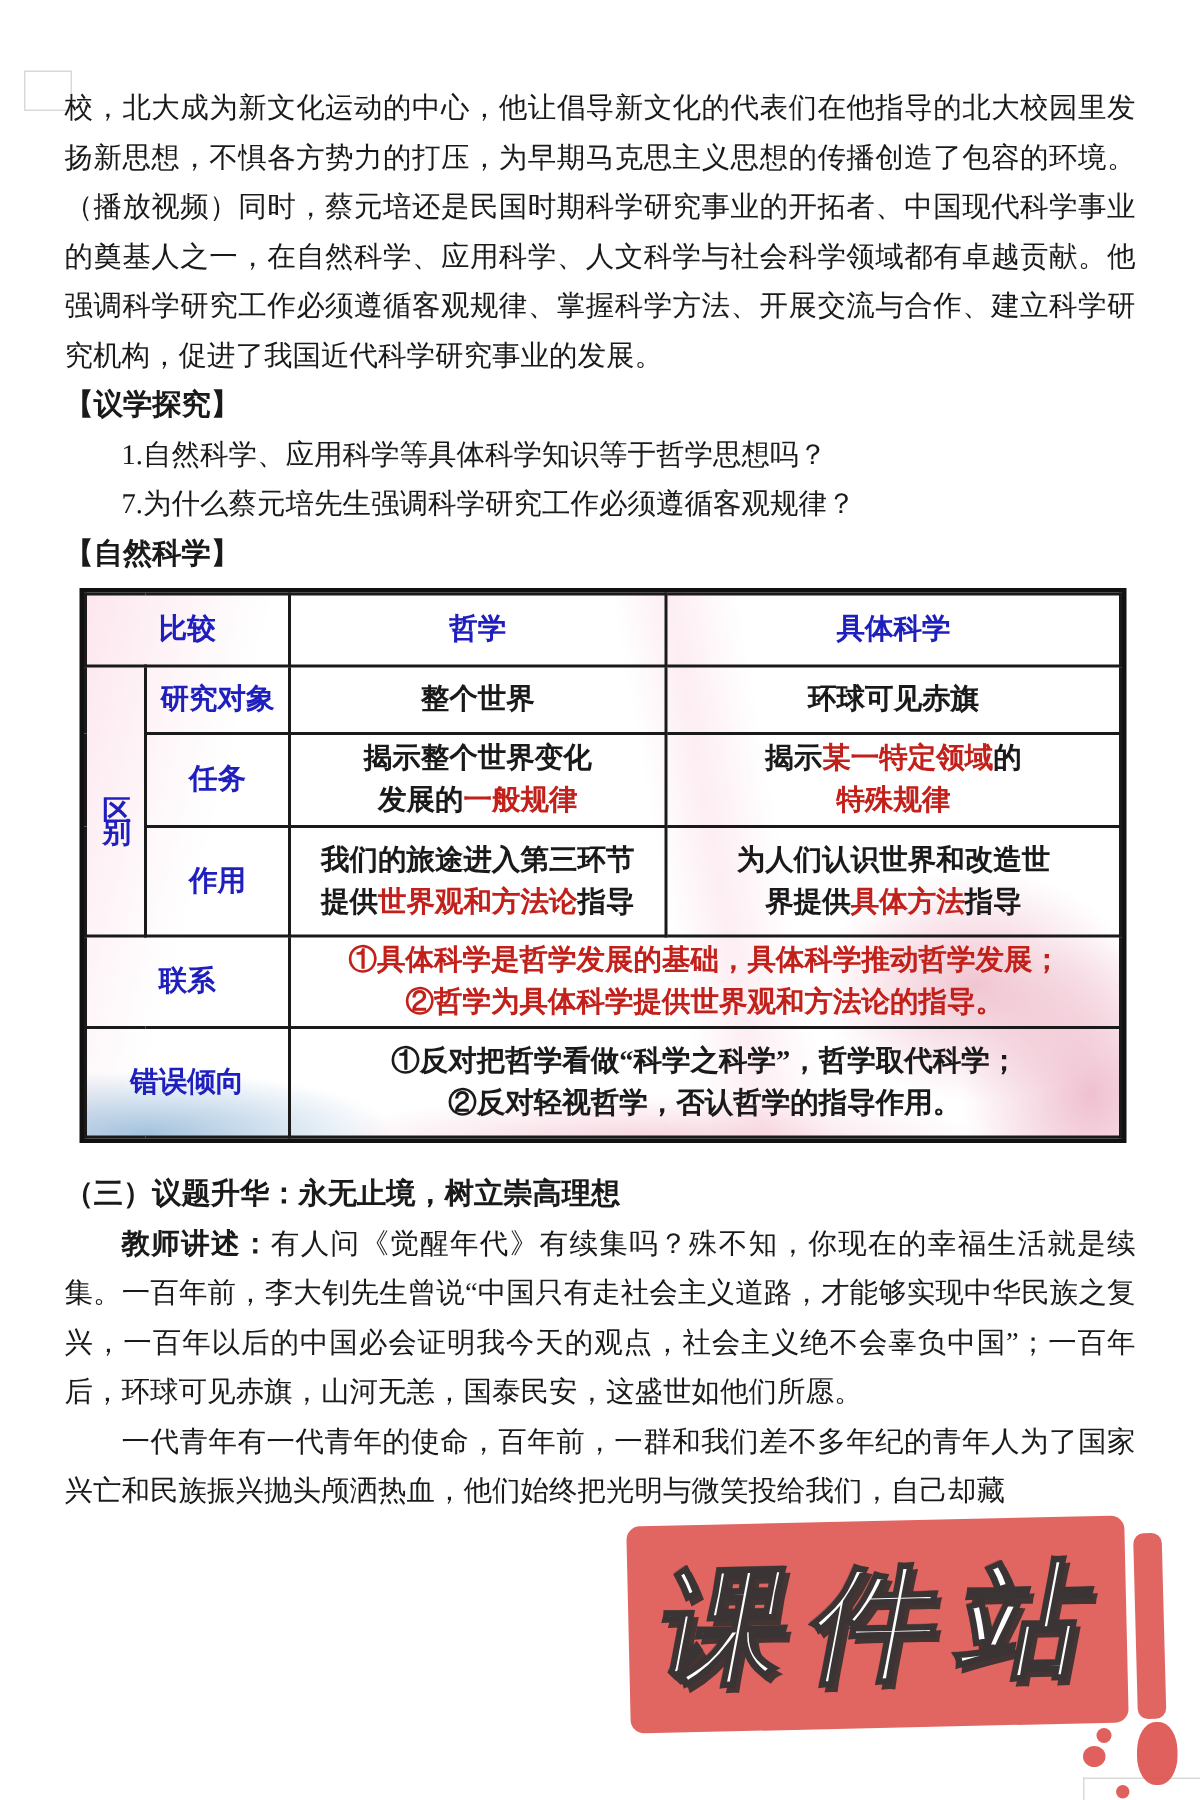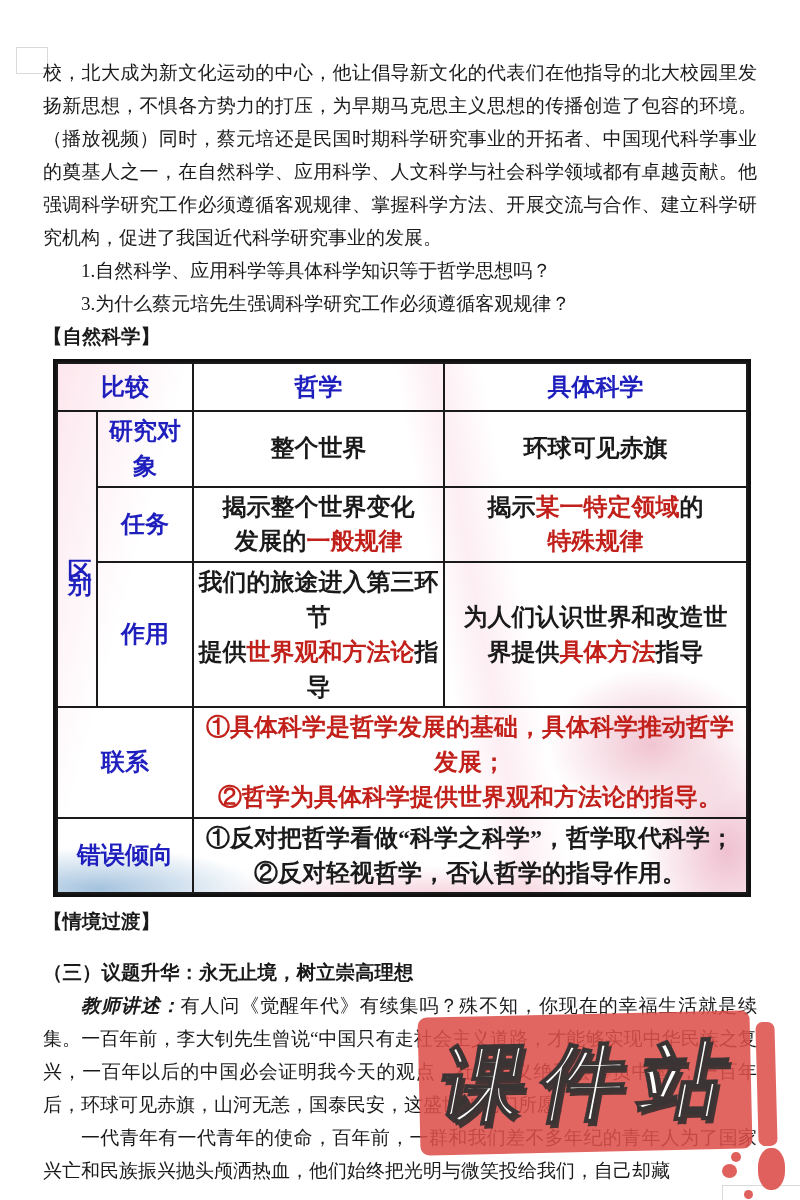--- a/index.html
+++ b/index.html
@@ -6,36 +6,36 @@
   .page{position:relative;width:800px;height:1200px;background:#ffffff;overflow:hidden;
         font-family:"Liberation Serif","DejaVu Serif",serif;color:#1a1a1a;}
   .doc{position:absolute;left:43px;top:56px;width:714px;font-size:19px;line-height:33px;
        text-align:justify;}
   .doc p{margin:0;}
   .indent{text-indent:2em;}
   .h-bold{font-family:"Liberation Sans","DejaVu Sans",sans-serif;font-weight:bold;
           text-align:left;font-size:19.5px;}
   .sub-bold{font-weight:bold;font-family:"Liberation Sans","DejaVu Sans",sans-serif;
             text-align:left;}
-  .lead-bold{font-weight:bold;font-family:"Liberation Sans","DejaVu Sans",sans-serif;font-style:italic;}
+  .lead-bold{font-weight:bold;font-family:"Liberation Sans","DejaVu Sans",sans-serif;}
 
   
   .tablewrap{position:relative;margin:6px 0 8px 10px;width:692px;border:3px solid #111;
      background:
        radial-gradient(ellipse 150px 110px at 86% 72%, rgba(228,148,172,.55), rgba(228,148,172,0) 70%),
        radial-gradient(ellipse 120px 150px at 97% 92%, rgba(224,130,160,.5), rgba(224,130,160,0) 72%),
        radial-gradient(ellipse 220px 55px at 6% 99%, rgba(90,145,195,.55), rgba(90,145,195,0) 75%),
        radial-gradient(ellipse 320px 40px at 55% 100%, rgba(238,170,190,.5), rgba(238,170,190,0) 70%),
        linear-gradient(105deg, rgba(250,210,222,.55) 0%, rgba(255,255,255,0) 16%),
        linear-gradient(80deg, rgba(255,255,255,0) 55%, rgba(248,205,218,.35) 60%, rgba(255,255,255,0) 66%),
        #ffffff;}
   table.cmp{border-collapse:collapse;table-layout:fixed;width:692px;
             font-family:"Liberation Serif","DejaVu Serif",serif;font-weight:bold;}
   table.cmp td,table.cmp th{border:2px solid #1a1a1a;padding:2px 4px;text-align:center;
-            vertical-align:middle;background:transparent;font-size:24px;line-height:1.45;}
+            vertical-align:middle;background:transparent;font-size:19px;line-height:1.45;}
   .blue{color:#1f1fbe;}
   .red{color:#c2201a;}
   th.hdr{font-size:21px;}
   td.lbl{font-size:20px;}
   td.grp{font-size:21px;letter-spacing:2px;}
   .vtext{writing-mode:vertical-lr;text-orientation:upright;letter-spacing:14px;margin:0 auto;}
   td.longcell{text-align:left;padding-left:10px;font-size:19px;margin-top:25px;}
   .r-hd{height:48px;} .r-obj{height:45px;} .r-task{height:62px;}
   .r-fn{height:73px;} .r-con{height:61px;} .r-wr{height:73px;}
 
@@ -65,22 +65,23 @@
 <body>
 
 <div class="page">
 
   <div class="artifact-tl"></div>
 
   <div class="doc">
 
     <p>校，北大成为新文化运动的中心，他让倡导新文化的代表们在他指导的北大校园里发扬新思想，不惧各方势力的打压，为早期马克思主义思想的传播创造了包容的环境。（播放视频）同时，蔡元培还是民国时期科学研究事业的开拓者、中国现代科学事业的奠基人之一，在自然科学、应用科学、人文科学与社会科学领域都有卓越贡献。他强调科学研究工作必须遵循客观规律、掌握科学方法、开展交流与合作、建立科学研究机构，促进了我国近代科学研究事业的发展。</p>
 
+    <p class="h-bold">【议学探究】</p>
     <p class="indent">1.自然科学、应用科学等具体科学知识等于哲学思想吗？</p>
-    <p class="indent">3.为什么蔡元培先生强调科学研究工作必须遵循客观规律？</p>
+    <p class="indent">7.为什么蔡元培先生强调科学研究工作必须遵循客观规律？</p>
 
     <p class="h-bold">【自然科学】</p>
 
     <div class="tablewrap">
       <table class="cmp">
         <colgroup>
           <col style="width:40px">
             <col style="width:95px">
           <col style="width:250px">
             <col style="width:301px">
@@ -132,21 +133,20 @@
           <td class="lbl blue" colspan="2">错误倾向</td>
           <td class="longcell" colspan="2">
             <div>①反对把哲学看做“科学之科学”，哲学取代科学；</div>
             <div>②反对轻视哲学，否认哲学的指导作用。</div>
           </td>
         </tr>
       </tbody>
         </table>
     </div>
 
-    <p class="h-bold">【情境过渡】</p>
 
     <p class="h-bold" style="margin-top:18px;">（三）议题升华：永无止境，树立崇高理想</p>
     <p class="indent"><span class="lead-bold">教师讲述：</span><span>有人问《觉醒年代》有续集吗？殊不知，你现在的幸福生活就是续集。一百年前，李大钊先生曾说“中国只有走社会主义道路，才能够实现中华民族之复兴，一百年以后的中国必会证明我今天的观点，社会主义绝不会辜负中国”；一百年后，环球可见赤旗，山河无恙，国泰民安，这盛世如他们所愿。</span></p>
     <p class="indent">一代青年有一代青年的使命，百年前，一群和我们差不多年纪的青年人为了国家兴亡和民族振兴抛头颅洒热血，他们始终把光明与微笑投给我们，自己却藏</p>
 
   </div>
 
   <div class="stamp">
     <span class="stamp-text">课件站</span>
   </div>

